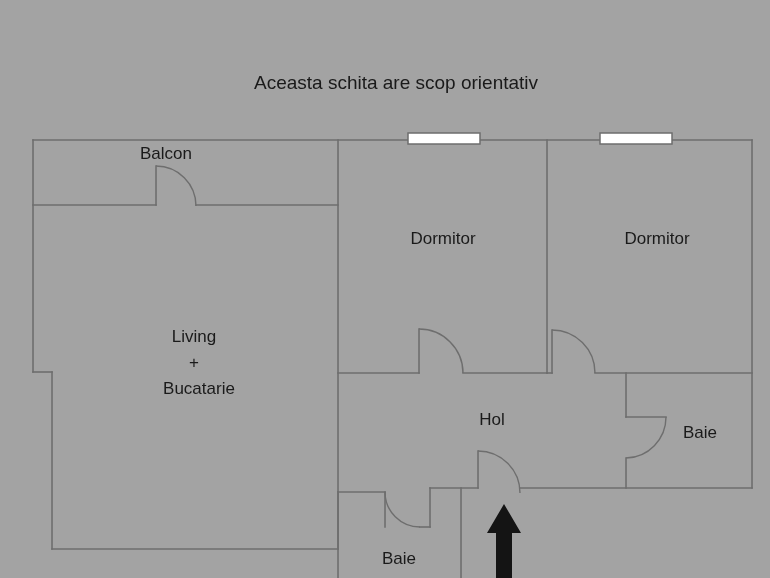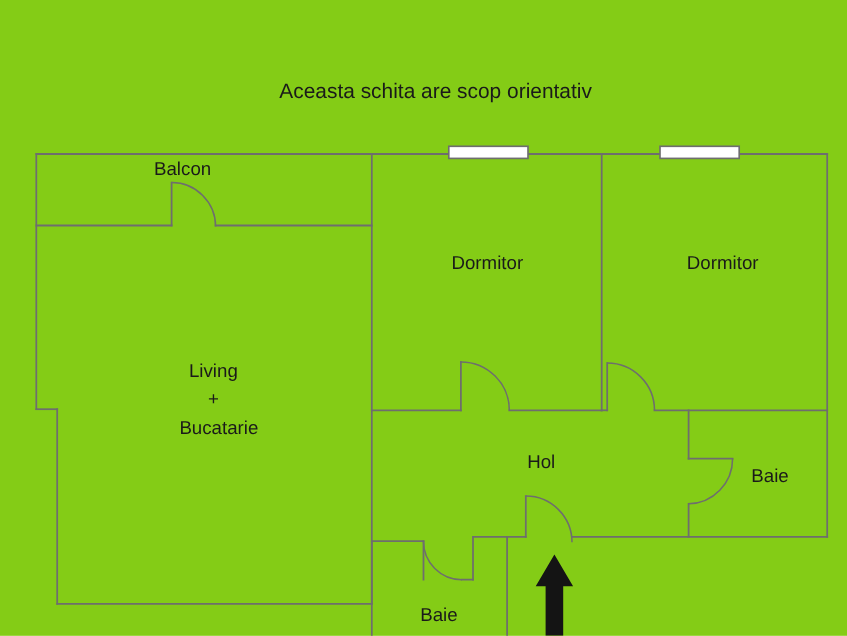--- a/index.html
+++ b/index.html
@@ -11,21 +11,21 @@
     width: 770px;
     height: 578px;
     font-family: "Liberation Sans", sans-serif;
     overflow: hidden;
     position: relative;
   }
   #floorplan-root {
     position: relative;
     width: 770px;
     height: 578px;
-    background: #84cc16;
+    background: #a3a3a3;
   }
   svg#plan-svg {
     display: block;
     width: 770px;
     height: 578px;
   }
   .wall {
     stroke: #6e6e6e;
     stroke-width: 1.6;
     fill: none;

